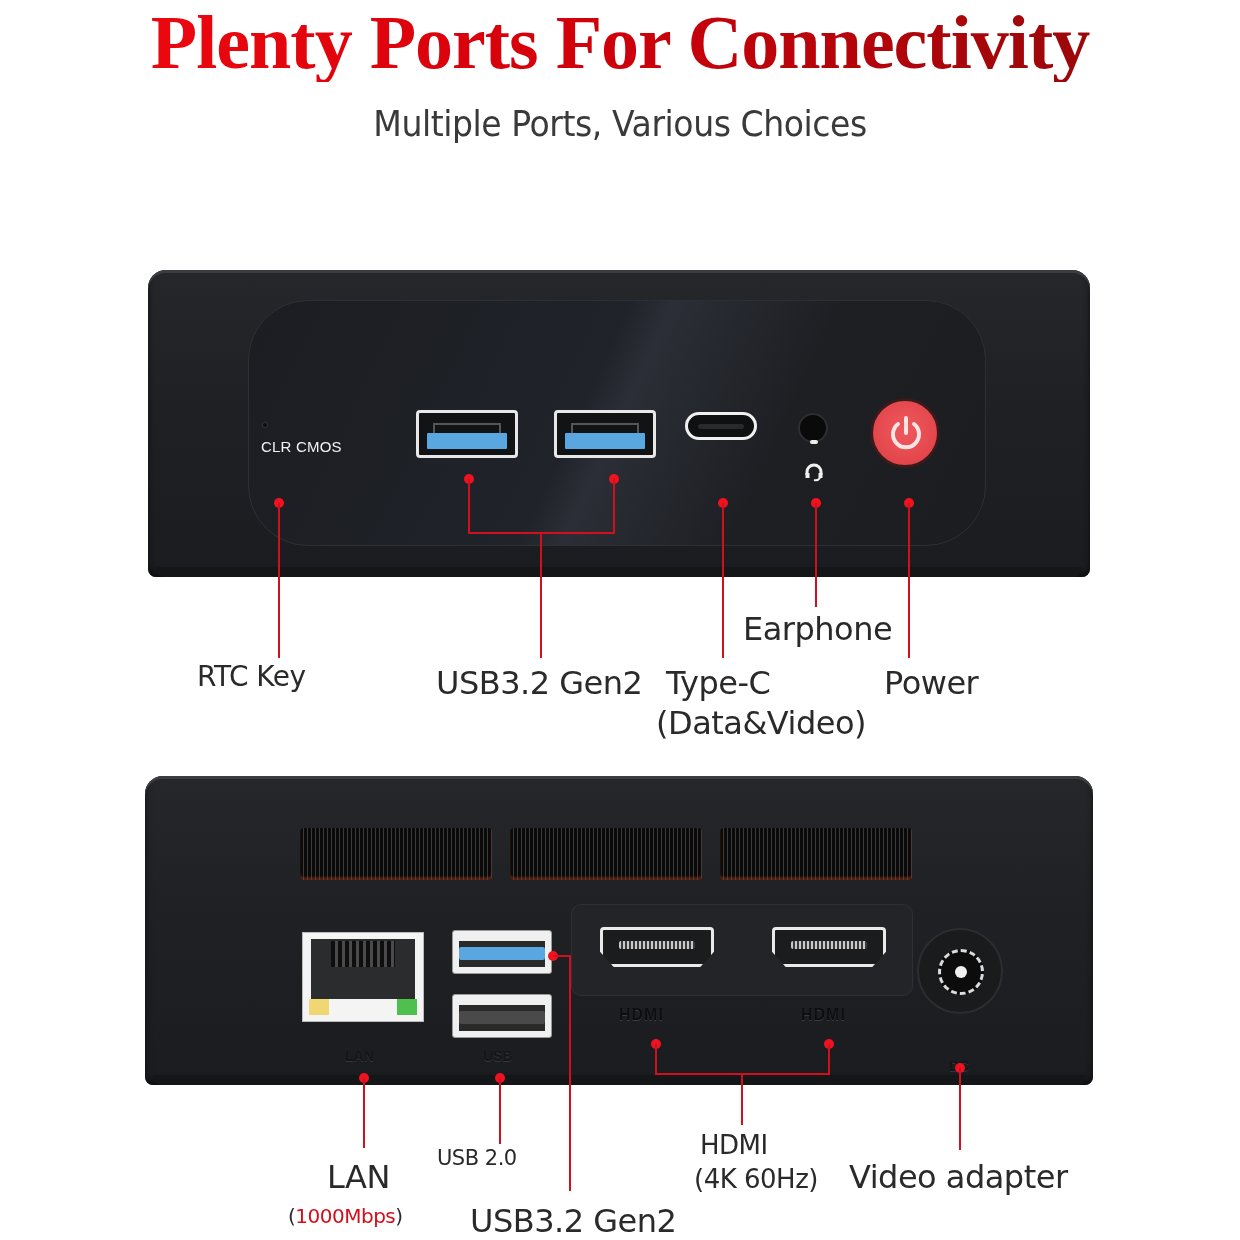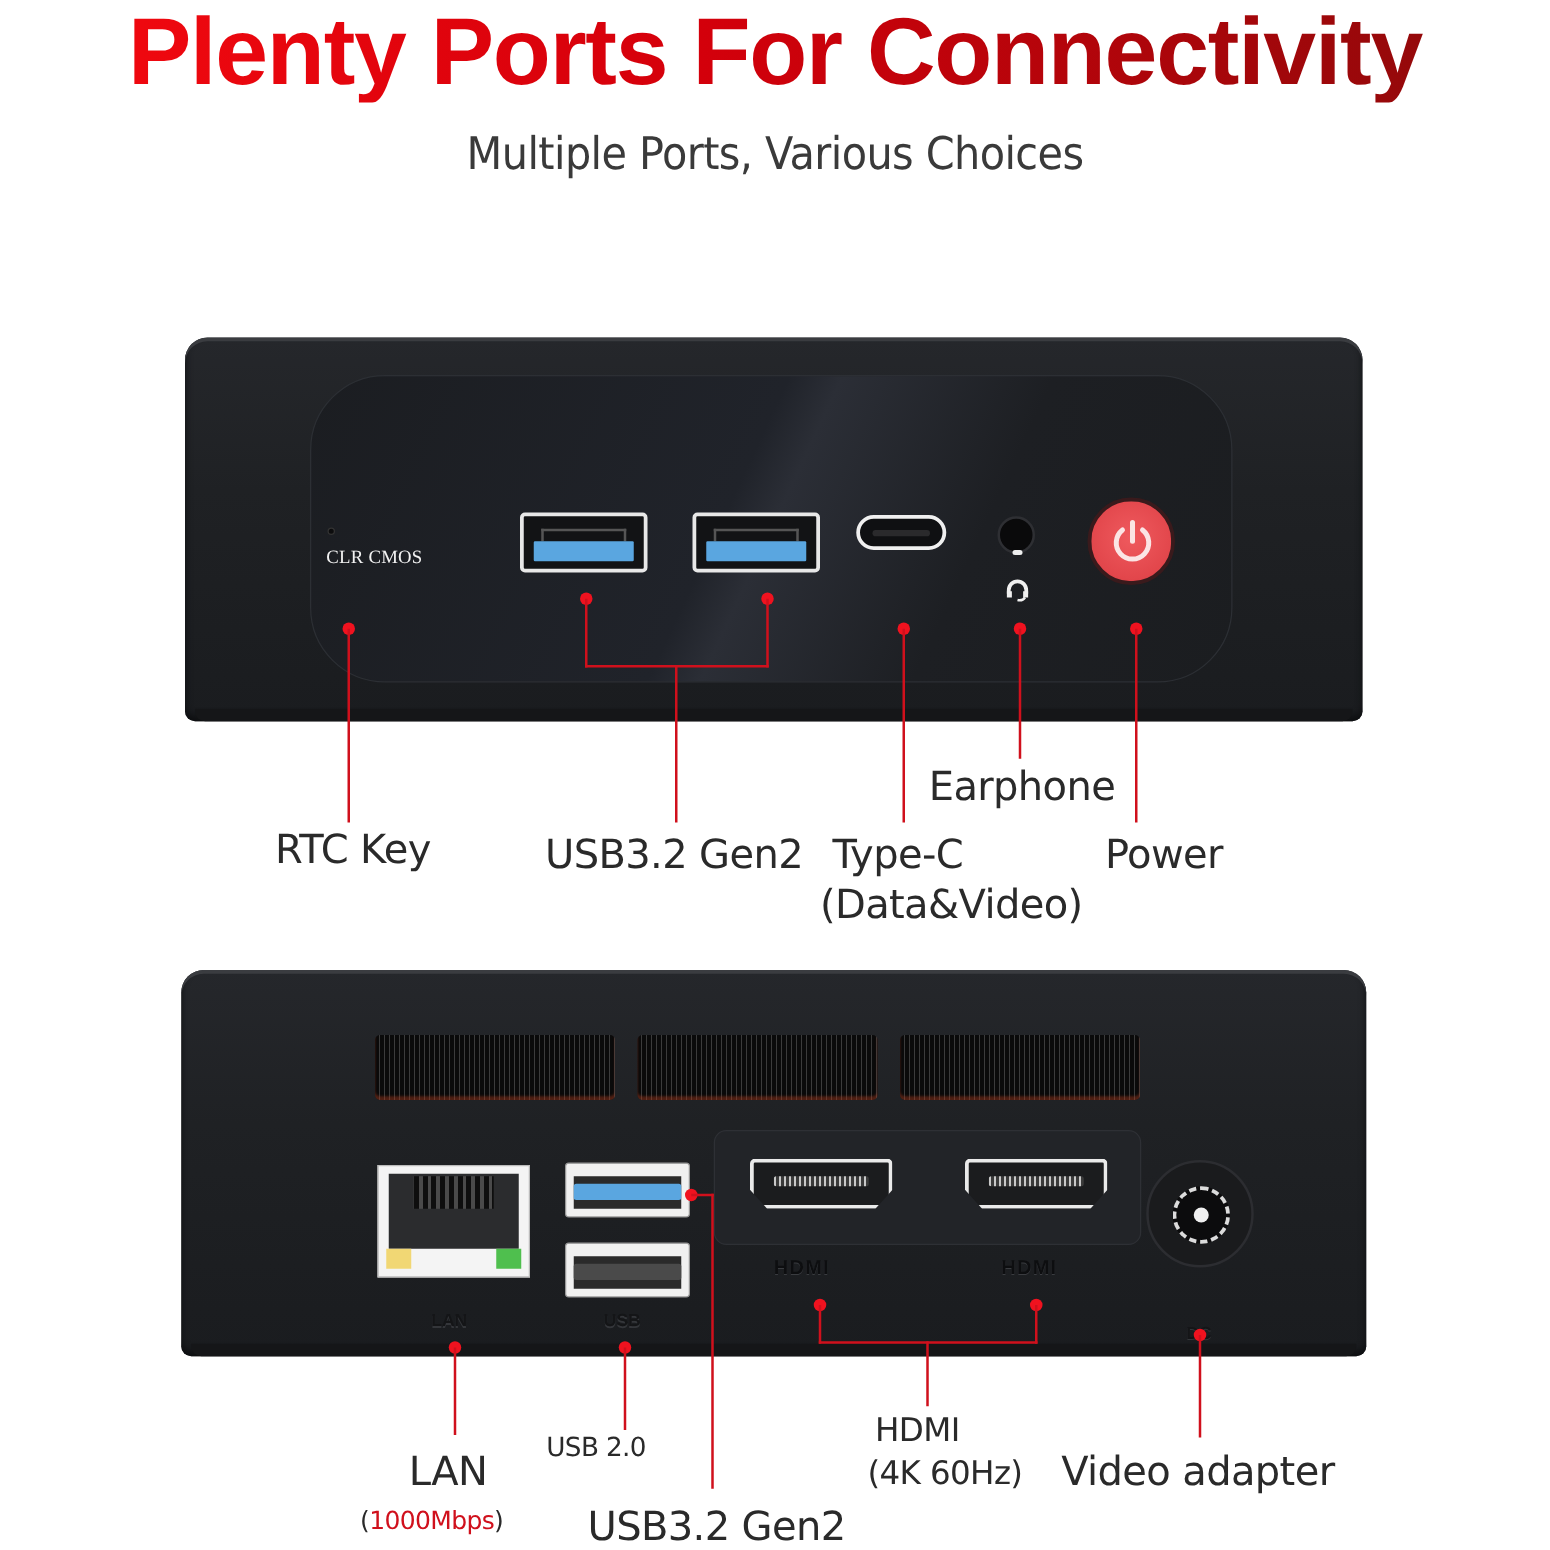--- a/index.html
+++ b/index.html
@@ -136,28 +136,28 @@
 
   .label {
     position: absolute; color: #2a2a2a; font-family: "DejaVu Sans", sans-serif;
     white-space: nowrap; text-align: center; letter-spacing: -0.5px;
   }
   .label .red { color: #d0101c; }
 </style>
 </head>
 <body>
 
-<div class="title" style="top:2px;">Plenty Ports For Connectivity</div>
+<div class="title" style="top:2px;font-family:Liberation Serif, serif;">Plenty Ports For Connectivity</div>
 <div class="subtitle">Multiple Ports, Various Choices</div>
 
 <div class="device front">
   <div class="front-panel"></div>
 
   <div class="hole" style="left:114px; top:152px;"></div>
-  <div class="clr-label" style="left:113px; top:168px;font-family:Liberation Serif, serif;">CLR  CMOS</div>
+  <div class="clr-label" style="left:113px; top:168px;">CLR  CMOS</div>
 
   <div class="usb3" style="left:268px; top:140px;">
     <div class="pins"></div>
       <div class="tongue"></div>
   </div>
   <div class="usb3" style="left:406px; top:140px;">
     <div class="pins"></div>
       <div class="tongue"></div>
   </div>
 
@@ -198,21 +198,21 @@
   <div class="dot" style="left:723px; top:503px;"></div>
   <div class="line" style="left:722px; top:503px; width:2px; height:155px;"></div>
 
   <div class="dot" style="left:816px; top:503px;"></div>
   <div class="line" style="left:815px; top:503px; width:2px; height:104px;"></div>
 
   <div class="dot" style="left:909px; top:503px;"></div>
   <div class="line" style="left:908px; top:503px; width:2px; height:155px;"></div>
 </div>
 
-<div class="label" style="left:220px; top:660px; font-size:32px;">RTC Key</div>
+<div class="label" style="left:197px; top:660px; font-size:28px;">RTC Key</div>
 <div class="label" style="left:436px; top:664px; font-size:32px;">USB3.2 Gen2</div>
 <div class="label" style="left:666px; top:664px; font-size:32px;">Type-C</div>
 <div class="label" style="left:656px; top:704px; font-size:32px;">(Data&amp;Video)</div>
 <div class="label" style="left:743px; top:610px; font-size:32px;">Earphone</div>
 <div class="label" style="left:884px; top:664px; font-size:32px;">Power</div>
 
 <div class="device back">
   <div class="vent" style="left:155px; width:192px;"></div>
   <div class="vent" style="left:365px; width:192px;"></div>
   <div class="vent" style="left:575px; width:192px;"></div>

